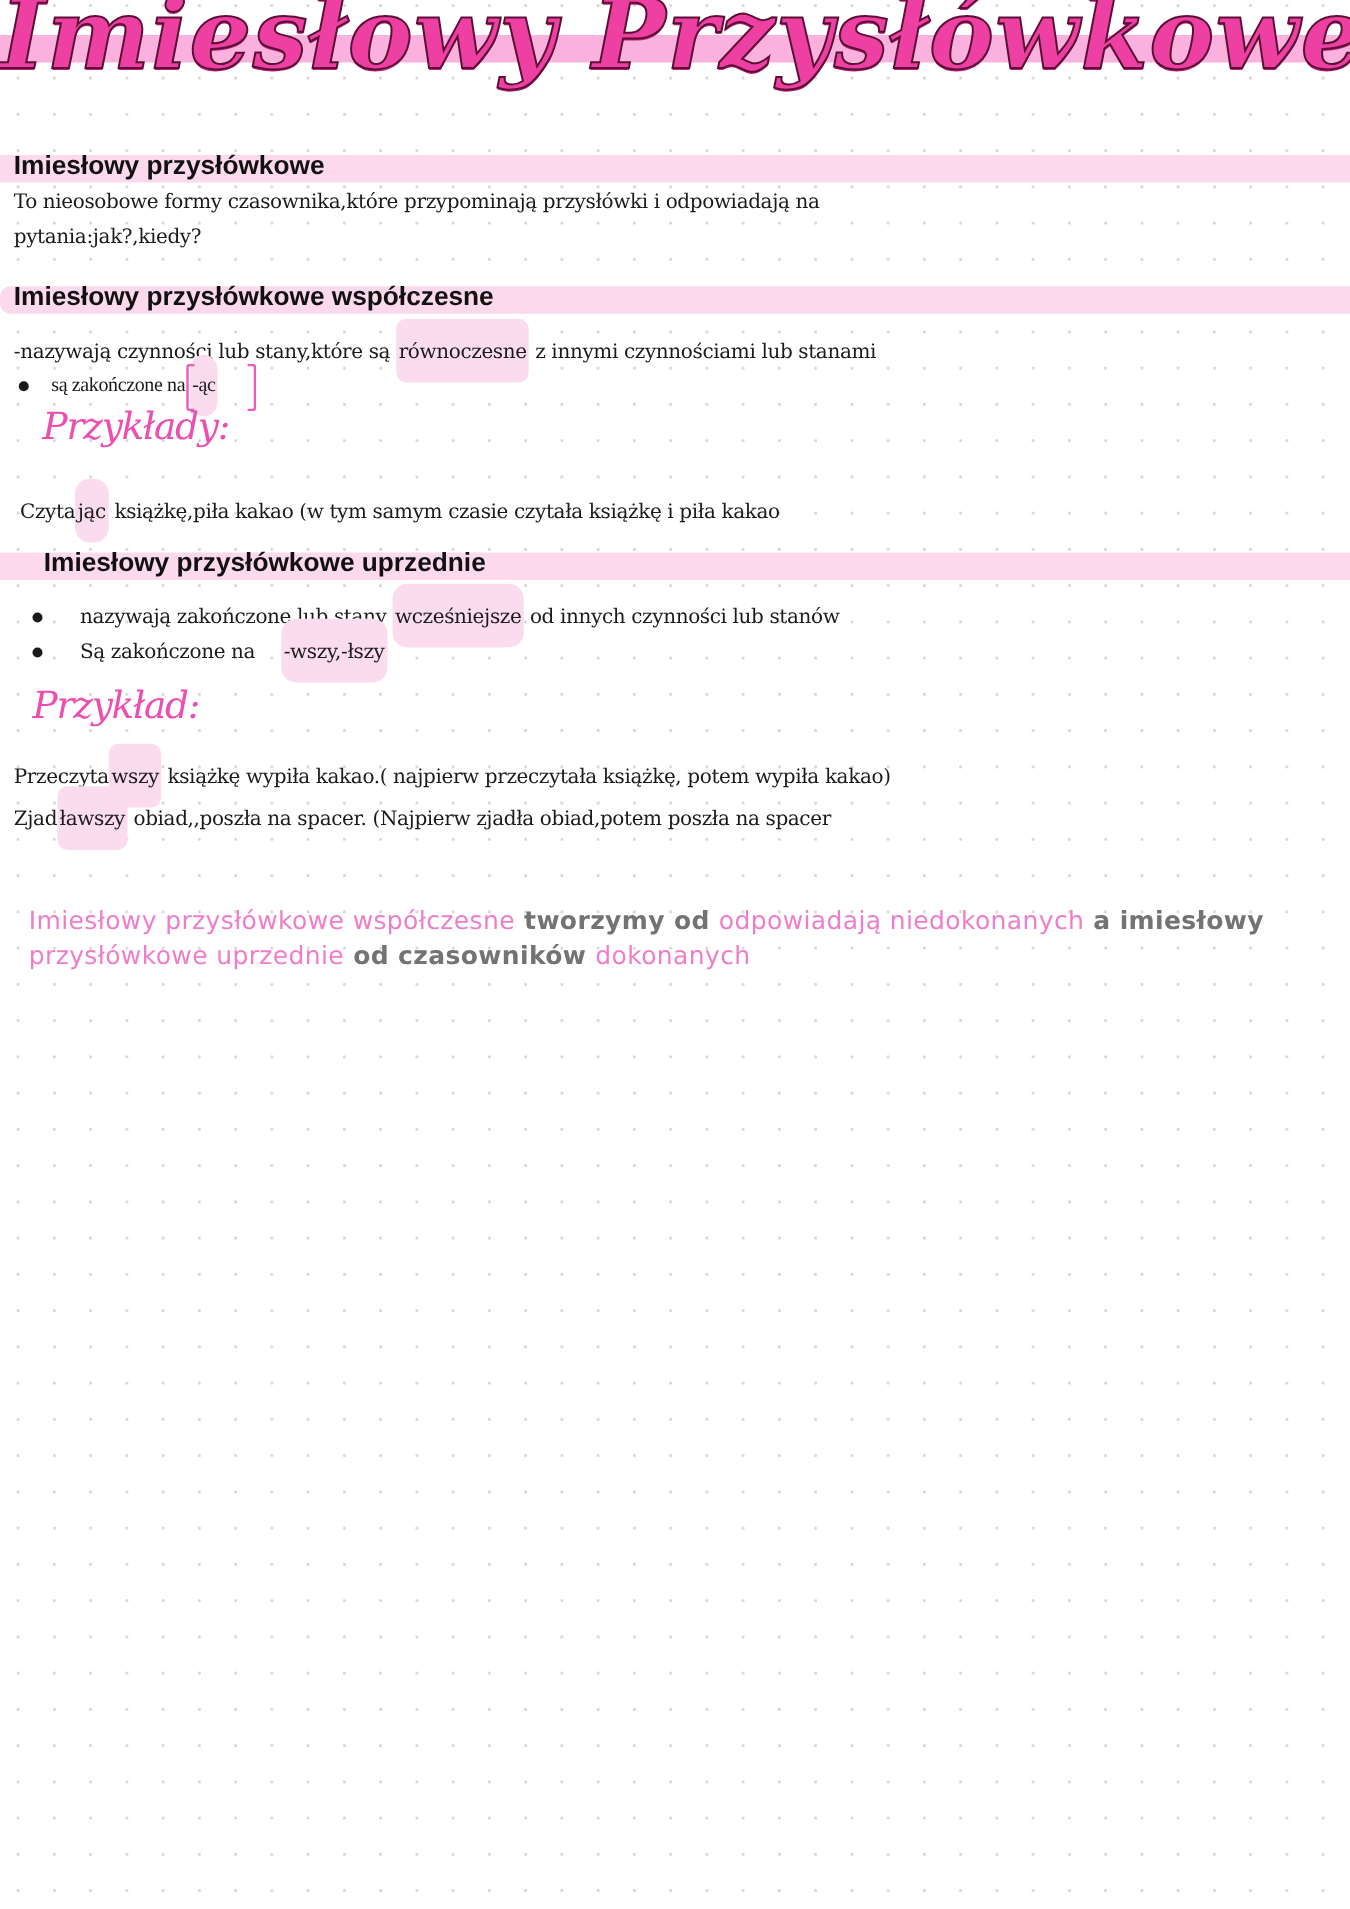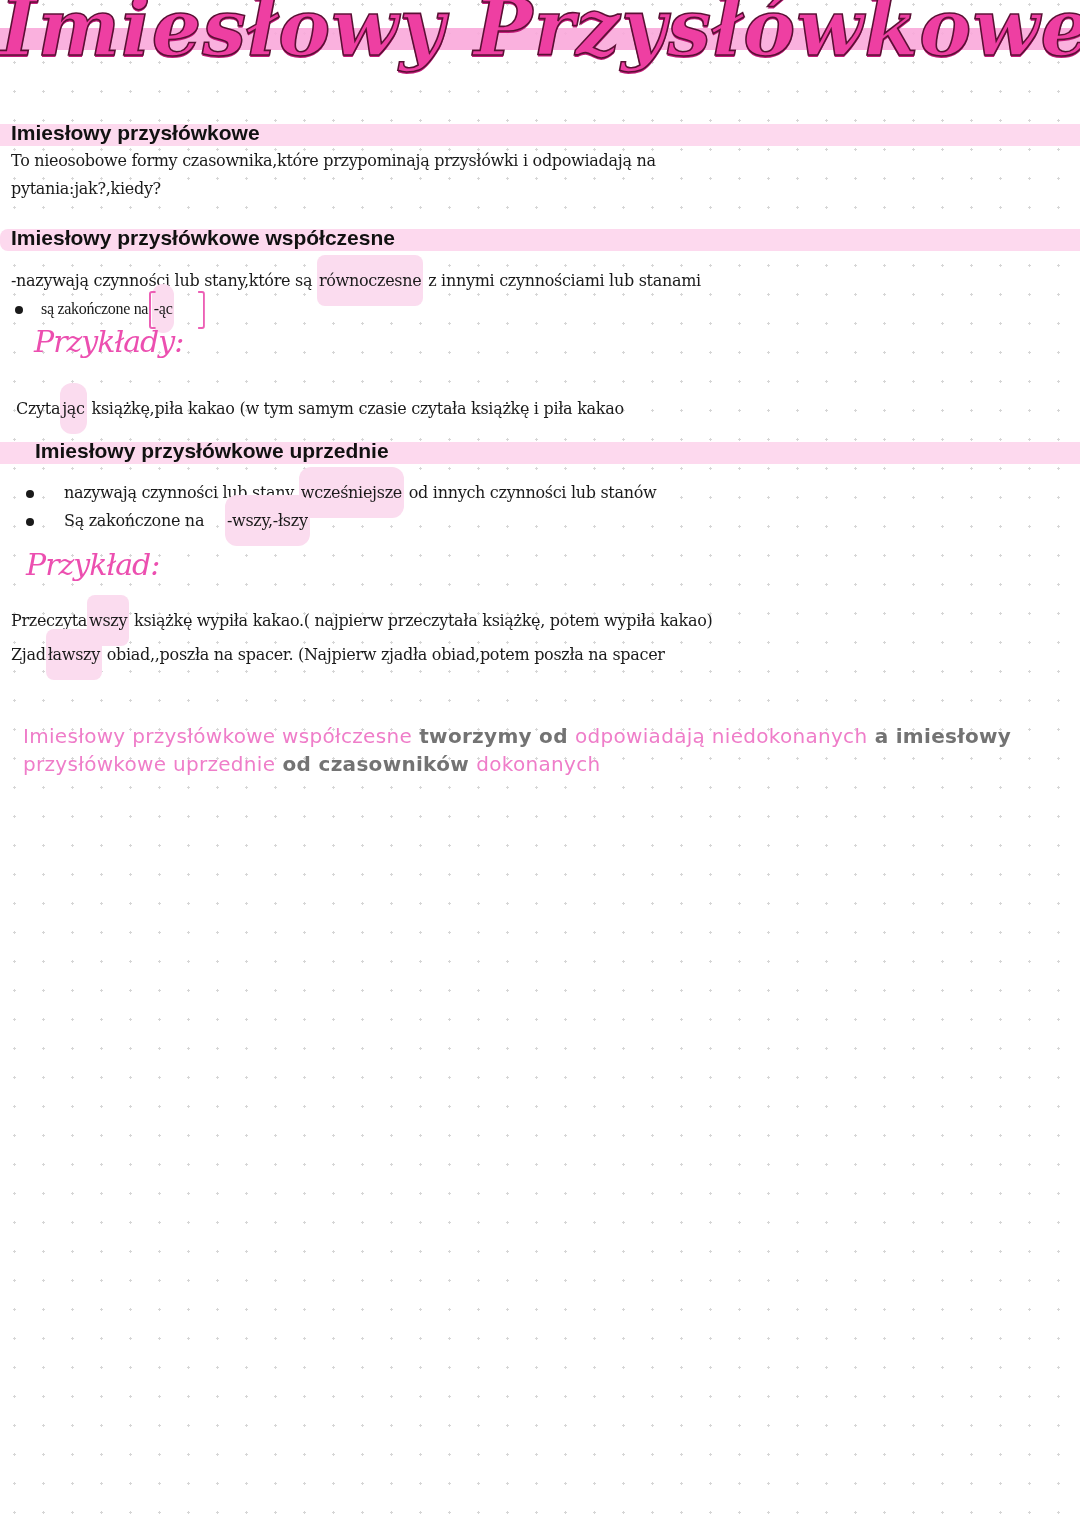--- a/index.html
+++ b/index.html
@@ -66,21 +66,21 @@
 <div class="abs script" style="left:14px;top:324px;margin-left:20px;">Przykłady:</div>
 
 <div class="abs body-text" style="left:16px;top:395px;text-align:right;">
   <span>Czyta</span><span class="hl" style="border-radius:12px;">jąc</span><span> książkę,piła kakao (w tym samym czasie czytała książkę i piła kakao</span>
 </div>
 
 <div class="abs hband" style="left:0;top:442px;width:1080px;"></div>
 <div class="abs htext" style="left:35px;top:439px;">Imiesłowy przysłówkowe uprzednie</div>
 
 <div class="abs body-text" style="left:26px;top:479px;">
-  <span class="bullet" style="margin:0 30px 0 0;"></span><span>nazywają czynności lub stany </span><span class="hl" style="border-radius:12px;">wcześniejsze</span><span> od innych czynności lub stanów</span>
+  <span class="bullet" style="margin:0 30px 0 0;"></span><span>nazywają zakończone lub stany </span><span class="hl" style="border-radius:12px;">wcześniejsze</span><span> od innych czynności lub stanów</span>
 </div>
 <div class="abs body-text" style="left:26px;top:507px;">
   <span class="bullet" style="margin:0 30px 0 0;"></span><span>Są zakończone na </span><span class="hl" style="border-radius:12px;margin-left:16px;">-wszy,-łszy</span>
 </div>
 
 <div class="abs script" style="left:26px;top:547px;">Przykład:</div>
 
 <div class="abs body-text" style="left:11px;top:607px;">
   <span>Przeczyta</span><span class="hl">wszy</span><span> książkę wypiła kakao.( najpierw przeczytała książkę, potem wypiła kakao)</span>
 </div>

